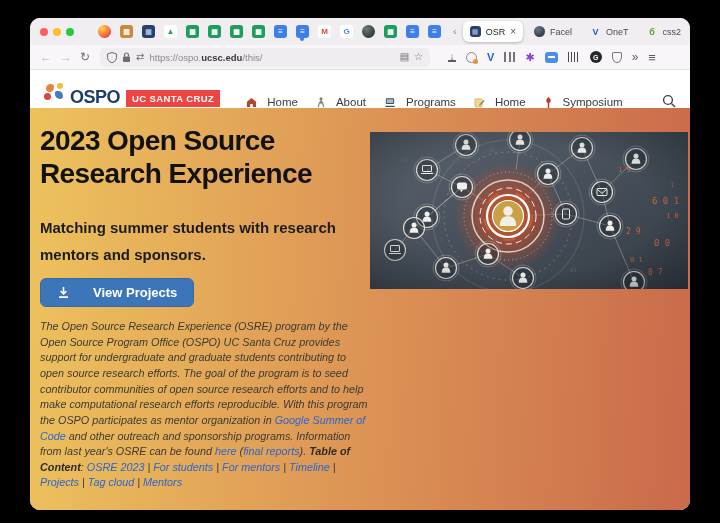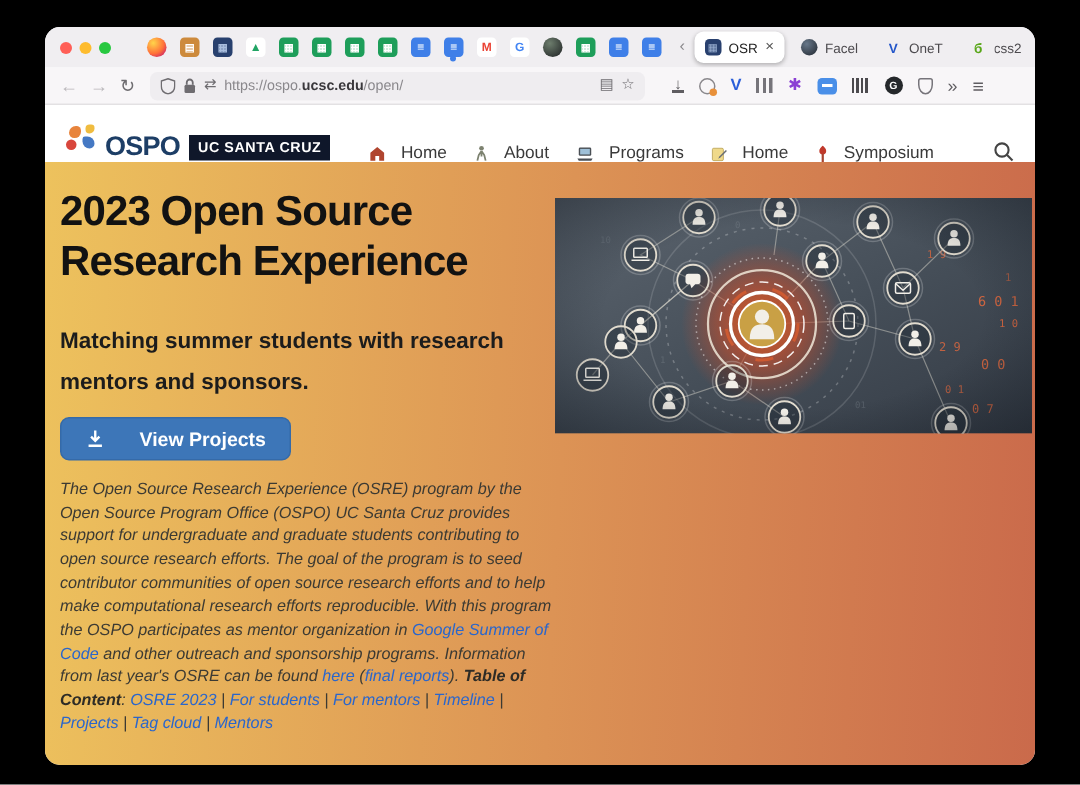--- a/index.html
+++ b/index.html
@@ -82,21 +82,21 @@
   .sitenav { height:38px; background:#fff; display:flex; align-items:flex-end;
              padding:0 14px; flex:0 0 auto; }
   .logo { display:flex; align-items:center; gap:6px; margin-right:26px; }
   .blobs { position:relative; width:20px; height:24px; }
   .blob { position:absolute; }
   .b1 { left:2px; top:1px; width:8px; height:8px; background:#e8843c; border-radius:60% 40% 55% 45%; }
   .b2 { left:0; top:10px; width:7px; height:7px; background:#d8463c; border-radius:50%; }
   .b3 { left:11px; top:8px; width:8px; height:8px; background:#4579c4; border-radius:20% 60% 40% 60%; }
   .b4 { left:13px; top:0; width:6px; height:6px; background:#f0bc3f; border-radius:50% 40% 60% 50%; }
   .logotext { font-size:18px; font-weight:800; color:#1d3e66; letter-spacing:-.5px; margin-top:6px; }
-  .logobadge { background:#0f172a; color:#fff; font-size:9.5px; font-weight:700;
+  .logobadge { background:#ef4444; color:#fff; font-size:9.5px; font-weight:700;
                letter-spacing:.4px; padding:3px 6px; margin-top:8px; white-space:nowrap; }
   .navitems { display:flex; align-items:center; gap:18px; }
   .navitem { display:flex; align-items:center; gap:10px; font-size:11.5px; color:#3a3a3a; cursor:pointer; }
   .spacer { flex:1; }
   
   .hero { flex:1; background:linear-gradient(93deg, #edc25d 0%, #dc9355 52%, #ca6a4b 100%);
           position:relative; padding:16px 0 0 10px; }
   .h1 { font-size:28px; line-height:1.18; font-weight:800; color:#121212; letter-spacing:-.6px; }
   .subtitle { margin-top:24px; font-size:15px; line-height:1.8; font-weight:600; color:#1c1c1c; max-width:330px; }
   .cta { margin-top:10px; display:inline-flex; align-items:center; gap:23px; background:#3d76b8;
@@ -163,21 +163,21 @@
     <span class="navbtn reload">↻</span>
     <div class="urlbar">
       <svg class="u-ic" width="10" height="11" viewBox="0 0 10 11">
         <path d="M5 .5 L9.5 2 V5.5 C9.5 8 7.5 10 5 10.7 C2.5 10 .5 8 .5 5.5 V2 Z" fill="none" stroke="#6e6c70" stroke-width="1"></path>
       </svg>
       <svg class="u-ic" width="9" height="11" viewBox="0 0 9 11">
         <rect x="1" y="4.5" width="7" height="5.5" rx="1" fill="#6e6c70"></rect>
         <path d="M2.5 4.5 V3 a2 2 0 0 1 4 0 V4.5" fill="none" stroke="#6e6c70" stroke-width="1.2"></path>
       </svg>
       <span class="u-ic">⇄</span>
-      <span class="urltext"><span>https://ospo.</span><b>ucsc.edu</b><span>/open/</span></span>
+      <span class="urltext"><span>https://ospo.</span><b>ucsc.edu</b><span>/this/</span></span>
       <span class="u-ic">▤</span>
       <span class="u-ic">☆</span>
     </div>
     <div class="exts">
       <span class="xi x-dl"></span>
       <span class="xi x-globe"></span>
       <span class="xi x-v"></span>
       <span class="xi x-bars"></span>
       <span class="xi x-flower"></span>
       <span class="xi x-blue"></span>

